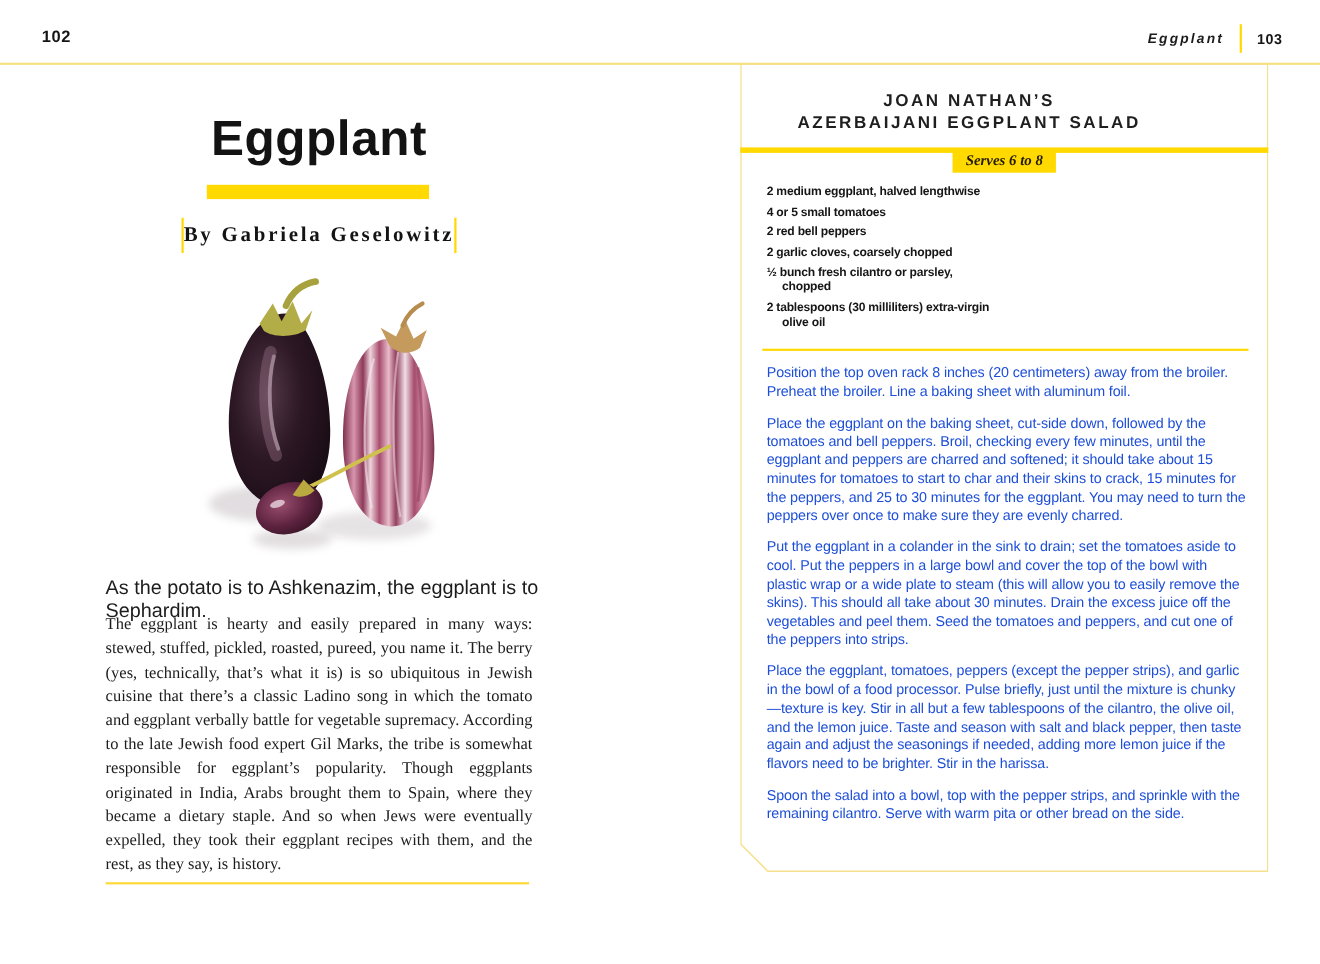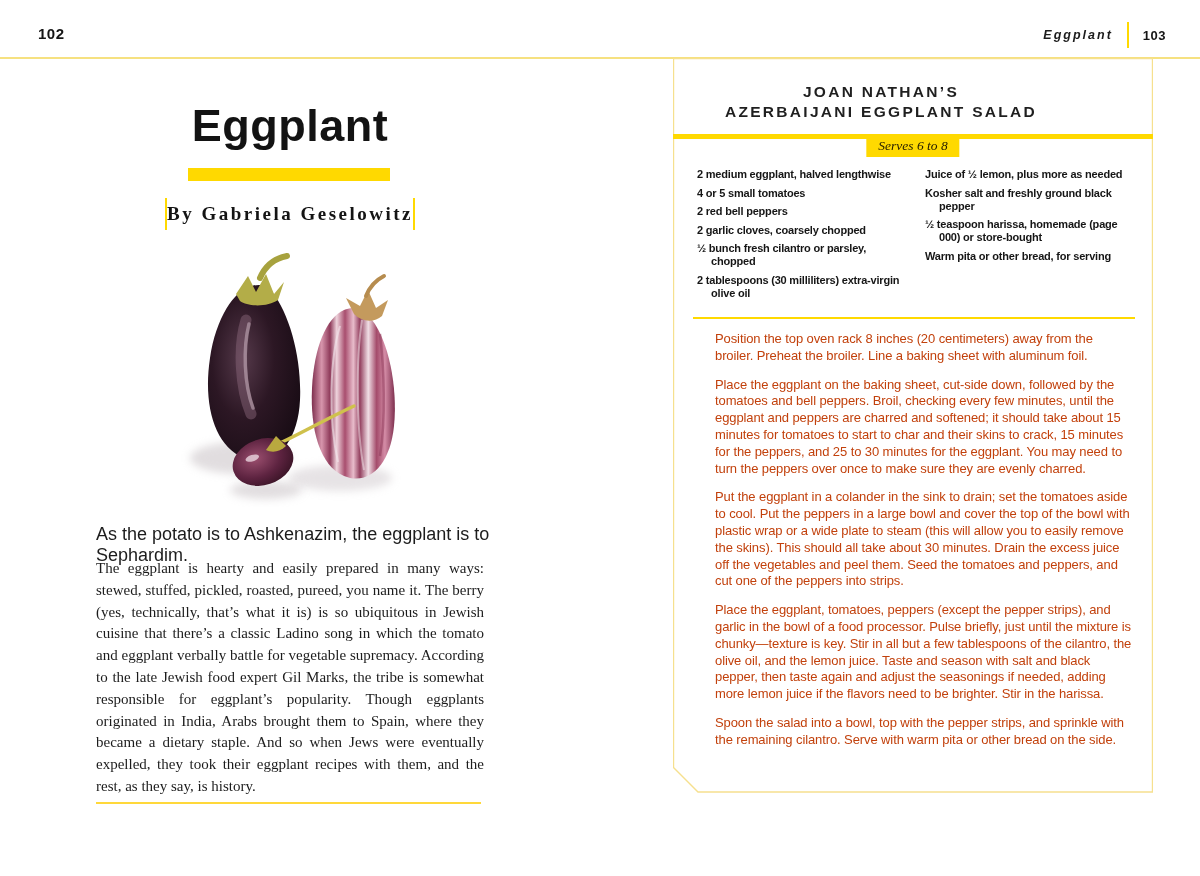--- a/index.html
+++ b/index.html
@@ -79,41 +79,41 @@
     text-align: center; font-size: 15.5px; font-weight: 700;
     letter-spacing: 2.3px; line-height: 20px; color: #1f1f1f;
   }
   .title-rule {
     position: absolute; left: 0; top: 76px; width: 480px; height: 5px;
     background: #FFD900;
   }
   .serves-badge {
     position: absolute; left: 50%; top: 78px; transform: translateX(-50%);
     background: #FFD900; padding: 2px 12px 3px;
-    font-family: "Liberation Serif", serif; font-style: italic; font-weight: 400;
+    font-family: "Liberation Serif", serif; font-style: italic; font-weight: 700;
     font-size: 13.5px; color: #231c00; white-space: nowrap;
   }
   .ingredients {
     position: absolute; left: 24px; top: 110px; width: 440px;
     display: grid; grid-template-columns: 222px 1fr; column-gap: 6px;
   }
   .ingredient-item {
     font-size: 11px; font-weight: 700; line-height: 13px;
     letter-spacing: -0.2px; color: #161616;
     padding-left: 14px; text-indent: -14px; margin-bottom: 5.5px;
     max-width: 205px;
   }
   .ingredients-divider {
     position: absolute; left: 20px; top: 259px; width: 442px; height: 2px;
     background: #FFD900;
   }
   .recipe-steps { position: absolute; left: 24px; top: 273px; width: 437px; }
   .recipe-step {
     font-size: 13px; line-height: 16.8px; letter-spacing: -0.1px;
-    color: #c2410c; margin-bottom: 12px; margin-left: 18px;
+    color: #1d4ed8; margin-bottom: 12px;
   }
 </style>
 </head>
 <body>
 
 <div class="spread">
 
   <span class="folio-left">102</span>
   <div class="running-right">
     <span class="running-head">Eggplant</span>
@@ -206,26 +206,20 @@
 
     <div class="ingredients">
       <div class="ing-col">
           <div class="ingredient-item">2 medium eggplant, halved lengthwise</div>
           <div class="ingredient-item">4 or 5 small tomatoes</div>
           <div class="ingredient-item">2 red bell peppers</div>
           <div class="ingredient-item">2 garlic cloves, coarsely chopped</div>
           <div class="ingredient-item">½ bunch fresh cilantro or parsley, chopped</div>
           <div class="ingredient-item">2 tablespoons (30 milliliters) extra-virgin olive oil</div>
         </div>
-      <div class="ing-col">
-          <div class="ingredient-item">Juice of ½ lemon, plus more as needed</div>
-          <div class="ingredient-item">Kosher salt and freshly ground black pepper</div>
-          <div class="ingredient-item">½ teaspoon harissa, homemade (page 000) or store-bought</div>
-          <div class="ingredient-item">Warm pita or other bread, for serving</div>
-        </div>
     </div>
 
     <div class="ingredients-divider"></div>
 
     <div class="recipe-steps">
         <div class="recipe-step">Position the top oven rack 8 inches (20 centimeters) away from the broiler. Preheat the broiler. Line a baking sheet with aluminum foil.</div>
         <div class="recipe-step">Place the eggplant on the baking sheet, cut-side down, followed by the tomatoes and bell peppers. Broil, checking every few minutes, until the eggplant and peppers are charred and softened; it should take about 15 minutes for tomatoes to start to char and their skins to crack, 15 minutes for the peppers, and 25 to 30 minutes for the eggplant. You may need to turn the peppers over once to make sure they are evenly charred.</div>
         <div class="recipe-step">Put the eggplant in a colander in the sink to drain; set the tomatoes aside to cool. Put the peppers in a large bowl and cover the top of the bowl with plastic wrap or a wide plate to steam (this will allow you to easily remove the skins). This should all take about 30 minutes. Drain the excess juice off the vegetables and peel them. Seed the tomatoes and peppers, and cut one of the peppers into strips.</div>
         <div class="recipe-step">Place the eggplant, tomatoes, peppers (except the pepper strips), and garlic in the bowl of a food processor. Pulse briefly, just until the mixture is chunky—texture is key. Stir in all but a few tablespoons of the cilantro, the olive oil, and the lemon juice. Taste and season with salt and black pepper, then taste again and adjust the seasonings if needed, adding more lemon juice if the flavors need to be brighter. Stir in the harissa.</div>
         <div class="recipe-step">Spoon the salad into a bowl, top with the pepper strips, and sprinkle with the remaining cilantro. Serve with warm pita or other bread on the side.</div>

